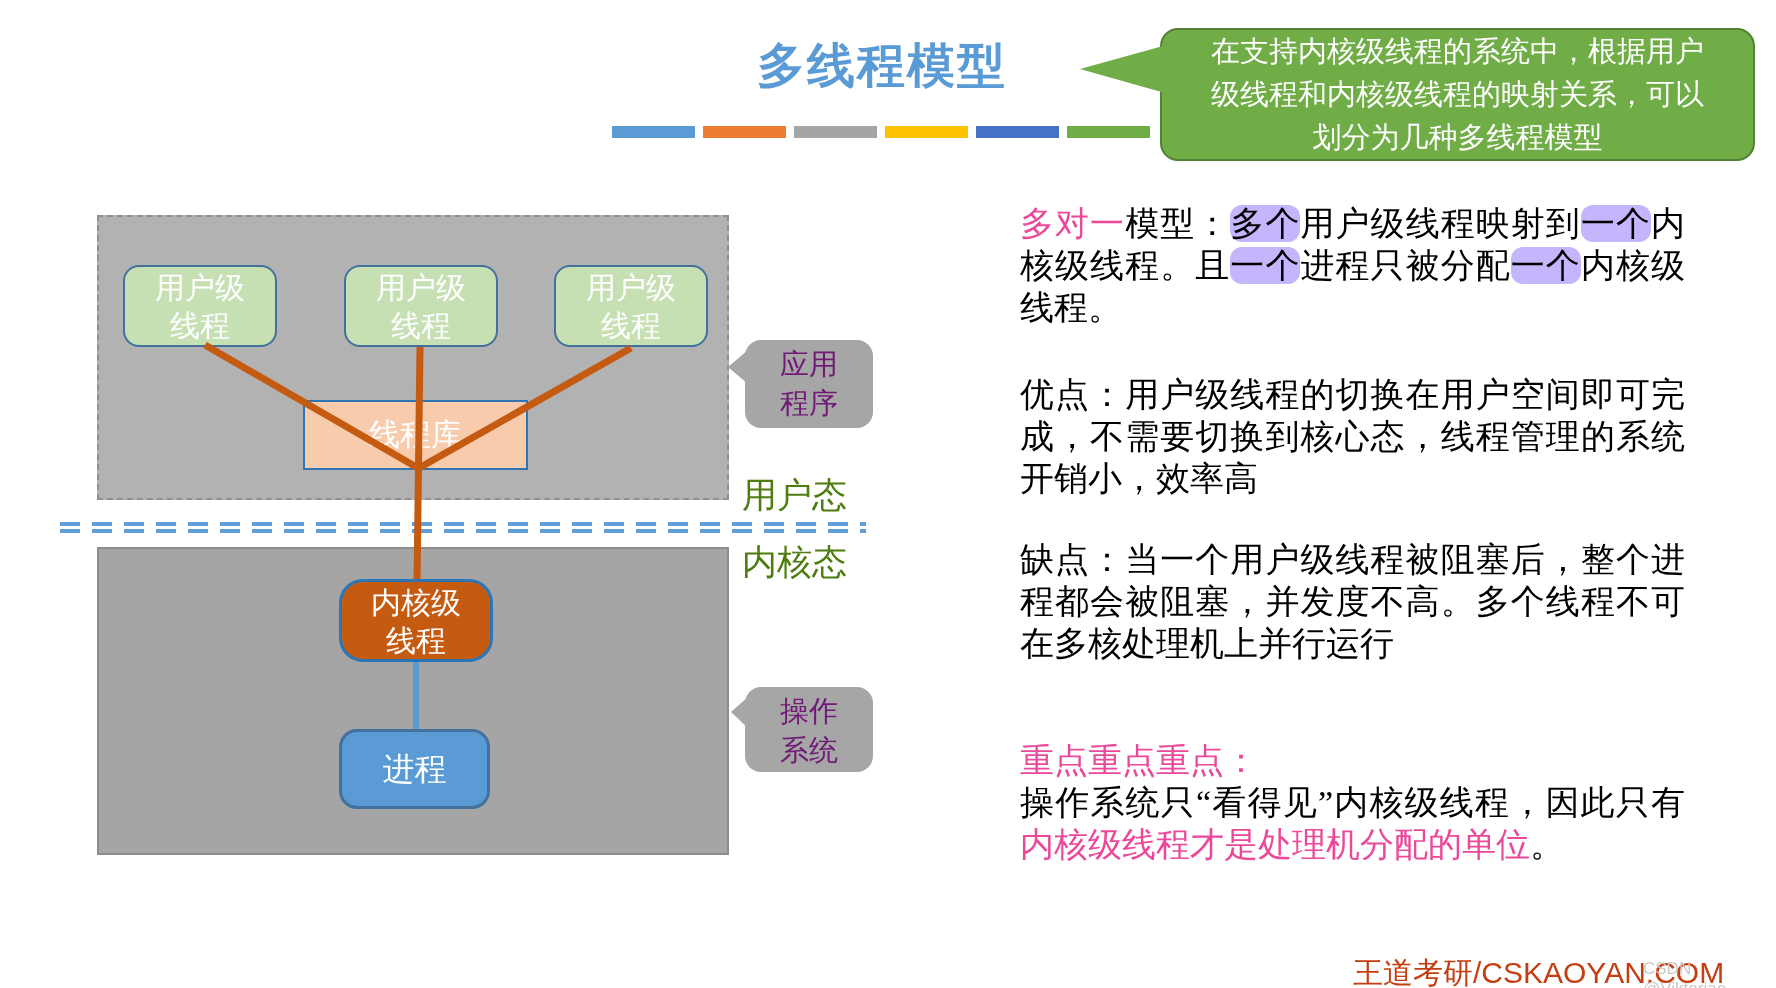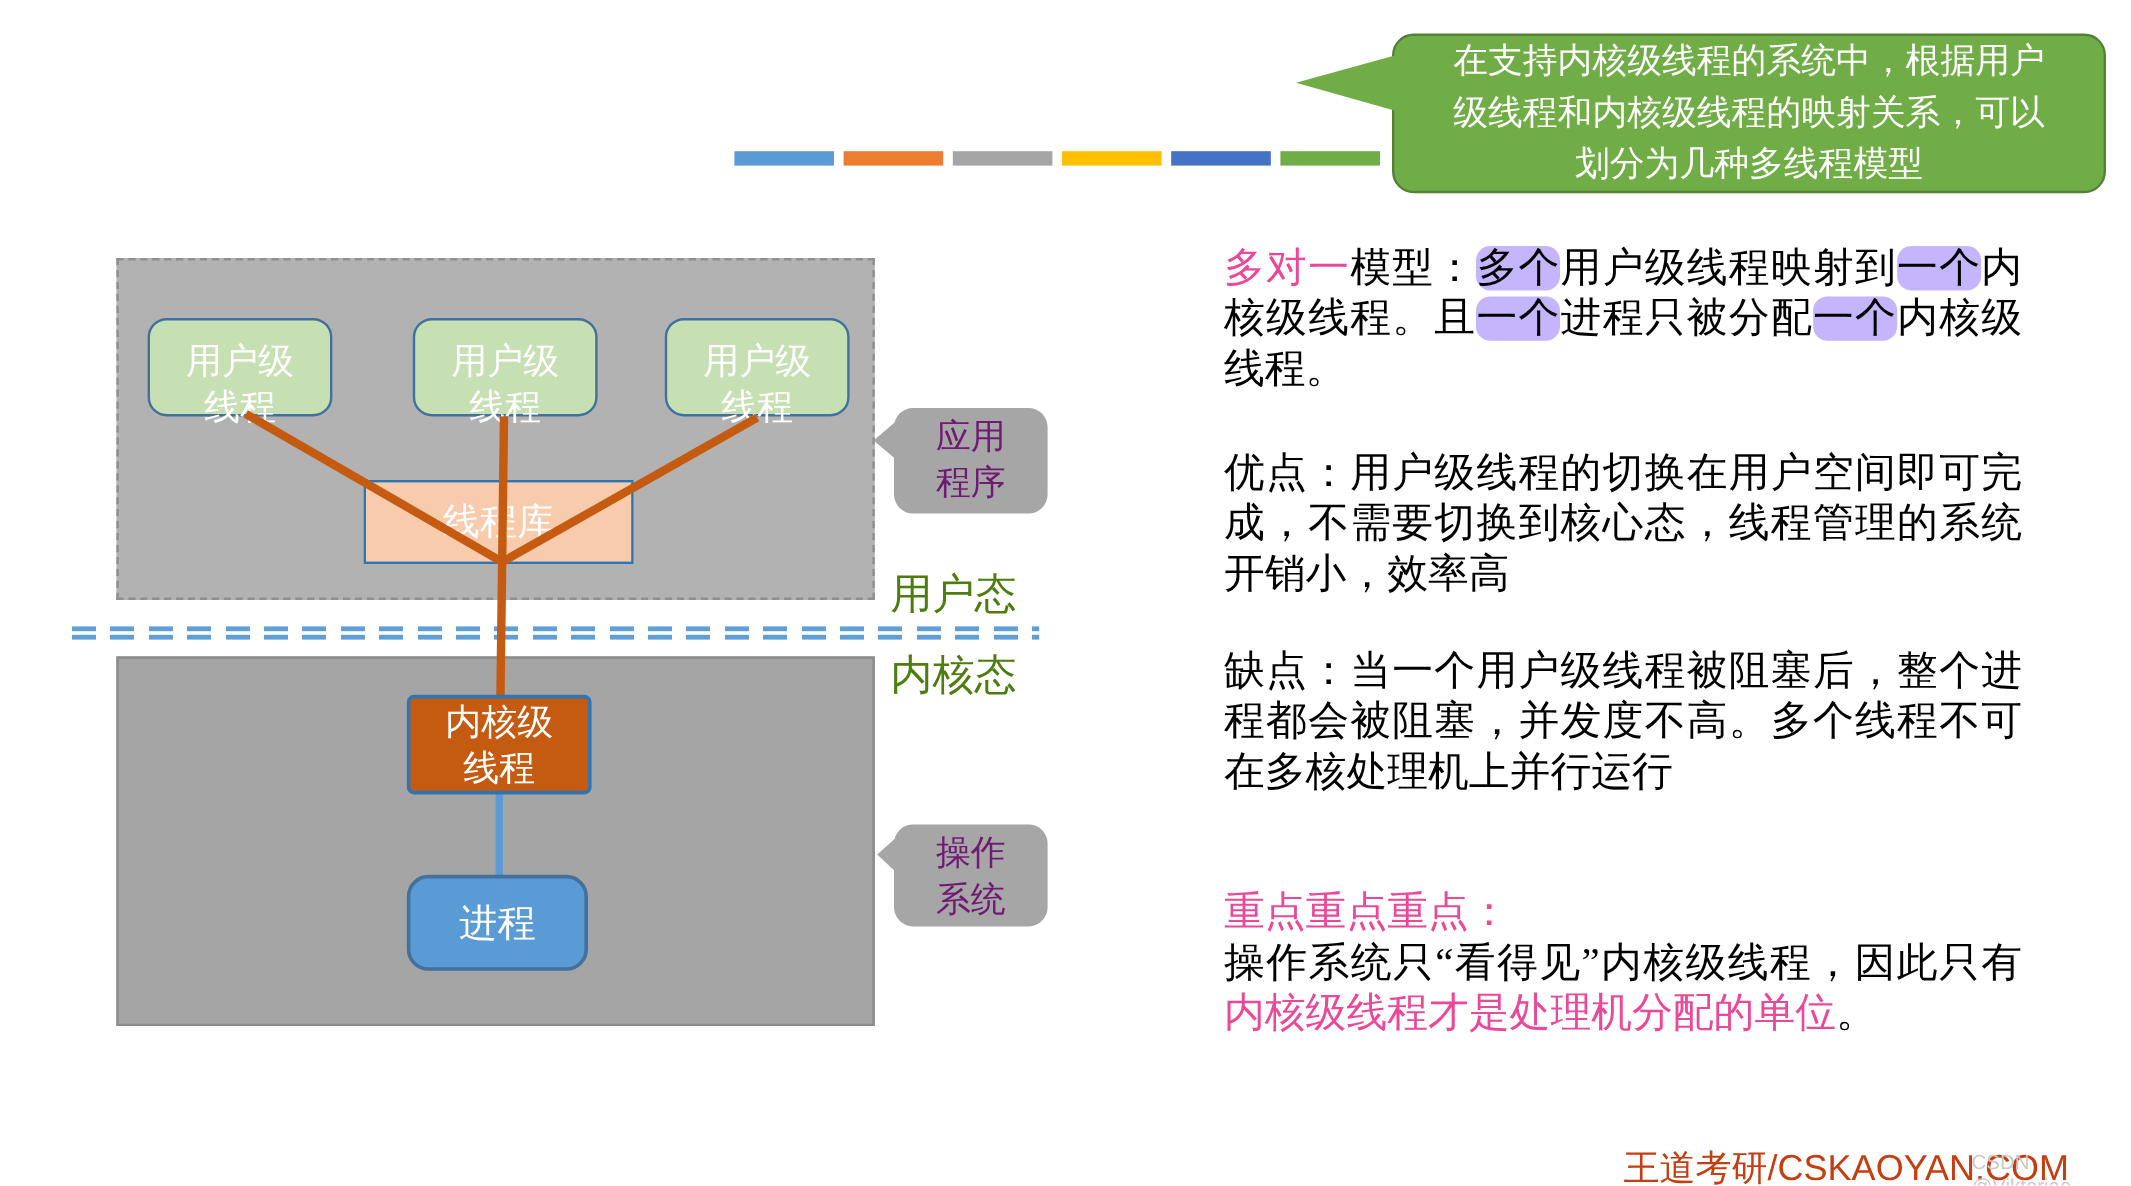--- a/index.html
+++ b/index.html
@@ -37,31 +37,31 @@
     position:absolute;left:97px;top:547px;width:632px;height:308px;
     background:#A5A5A5;border:2px solid #8c8c8c;box-sizing:border-box;z-index:0;
   }
   .node{
     position:absolute;box-sizing:border-box;color:#ffffff;text-align:center;
     white-space:pre-line;z-index:1;
   }
   .ut{
     width:154px;height:82px;top:265px;
     background:#C6E0B4;border:2px solid #41719C;border-radius:16px;
-    font-size:30px;line-height:38px;padding-top:16px;
+    font-size:30px;line-height:38px;padding-top:2px;
   }
   .ut1{left:123px;} .ut2{left:344px;} .ut3{left:554px;}
   .tlib{
     left:303px;top:400px;width:225px;height:70px;
     background:#F8CBAD;border:2px solid #2E75B6;
     font-size:31px;line-height:66px;
   }
   .kthread{
     left:339px;top:579px;width:154px;height:83px;
-    background:#C55A11;border:3px solid #2E75B6;border-radius:6px;
+    background:#C55A11;border:3px solid #2E75B6;border-radius:24px;
     font-size:30px;line-height:38px;padding-top:2px;z-index:3;
   }
   .process{
     left:339px;top:729px;width:151px;height:80px;
     background:#5B9BD5;border:3px solid #41719C;border-radius:18px;
     font-size:32px;line-height:74px;z-index:3;
   }
   .bubble{
     position:absolute;width:128px;background:#A6A6A6;border-radius:16px;
     color:#701a75;text-align:center;font-size:29px;line-height:39px;
@@ -99,20 +99,21 @@
     position:absolute;left:1643px;top:959px;
     font-family:"Liberation Sans","DejaVu Sans",sans-serif;
     font-size:17px;color:#c9c9c9;z-index:5;
   }
 </style>
 </head>
 <body>
 
 <div class="stage">
 
+  <div class="title">多线程模型</div>
   <div class="bars" id="bars">
       <span style="background: rgb(91, 155, 213);"></span>
       <span style="background: rgb(237, 125, 49);"></span>
       <span style="background: rgb(165, 165, 165);"></span>
       <span style="background: rgb(255, 192, 0);"></span>
       <span style="background: rgb(68, 114, 196);"></span>
       <span style="background: rgb(112, 173, 71);"></span>
     </div>
 
   <div class="callout-green">

